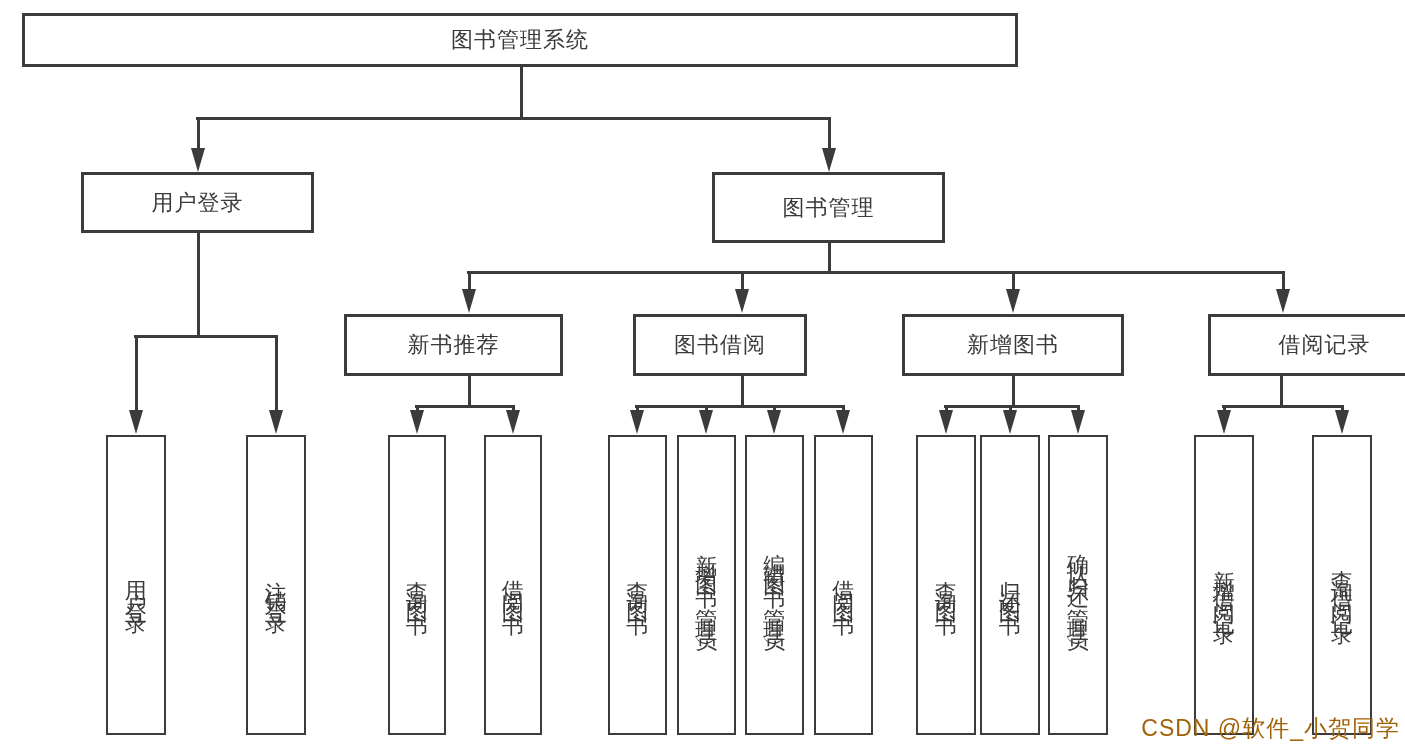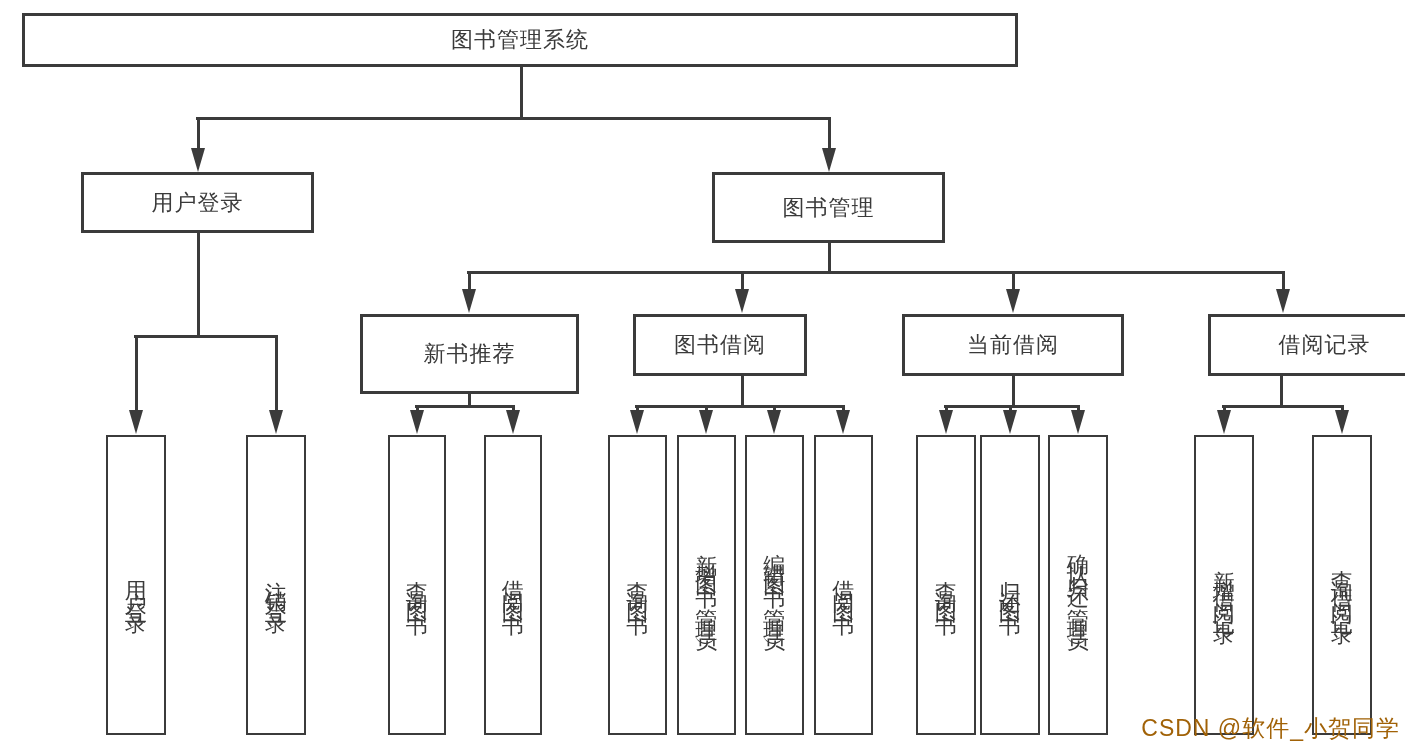--- a/index.html
+++ b/index.html
@@ -96,28 +96,28 @@
     <span>图书管理系统</span>
   </div>
 
   <div class="box h" style="left:81px;top:172px;width:233px;height:61px;">
     <span>用户登录</span>
   </div>
   <div class="box h" style="left:712px;top:172px;width:233px;height:71px;">
     <span>图书管理</span>
   </div>
 
-  <div class="box h" style="left:360px;top:314px;width:219px;height:80px;">
+  <div class="box h" style="left:344px;top:314px;width:219px;height:62px;">
     <span>新书推荐</span>
   </div>
   <div class="box h" style="left:633px;top:314px;width:174px;height:62px;">
     <span>图书借阅</span>
   </div>
   <div class="box h" style="left:902px;top:314px;width:222px;height:62px;">
-    <span>当前借阅</span>
+    <span>新增图书</span>
   </div>
   <div class="box h" style="left:1208px;top:314px;width:221px;height:62px;padding-left:12px;">
     <span>借阅记录</span>
   </div>
 
   <div class="box v" style="left:106px;top:435px;width:60px;height:300px;">
     <span class="vtext">用户登录</span>
   </div>
   <div class="box v" style="left:246px;top:435px;width:60px;height:300px;">
     <span class="vtext">注销登录</span>

